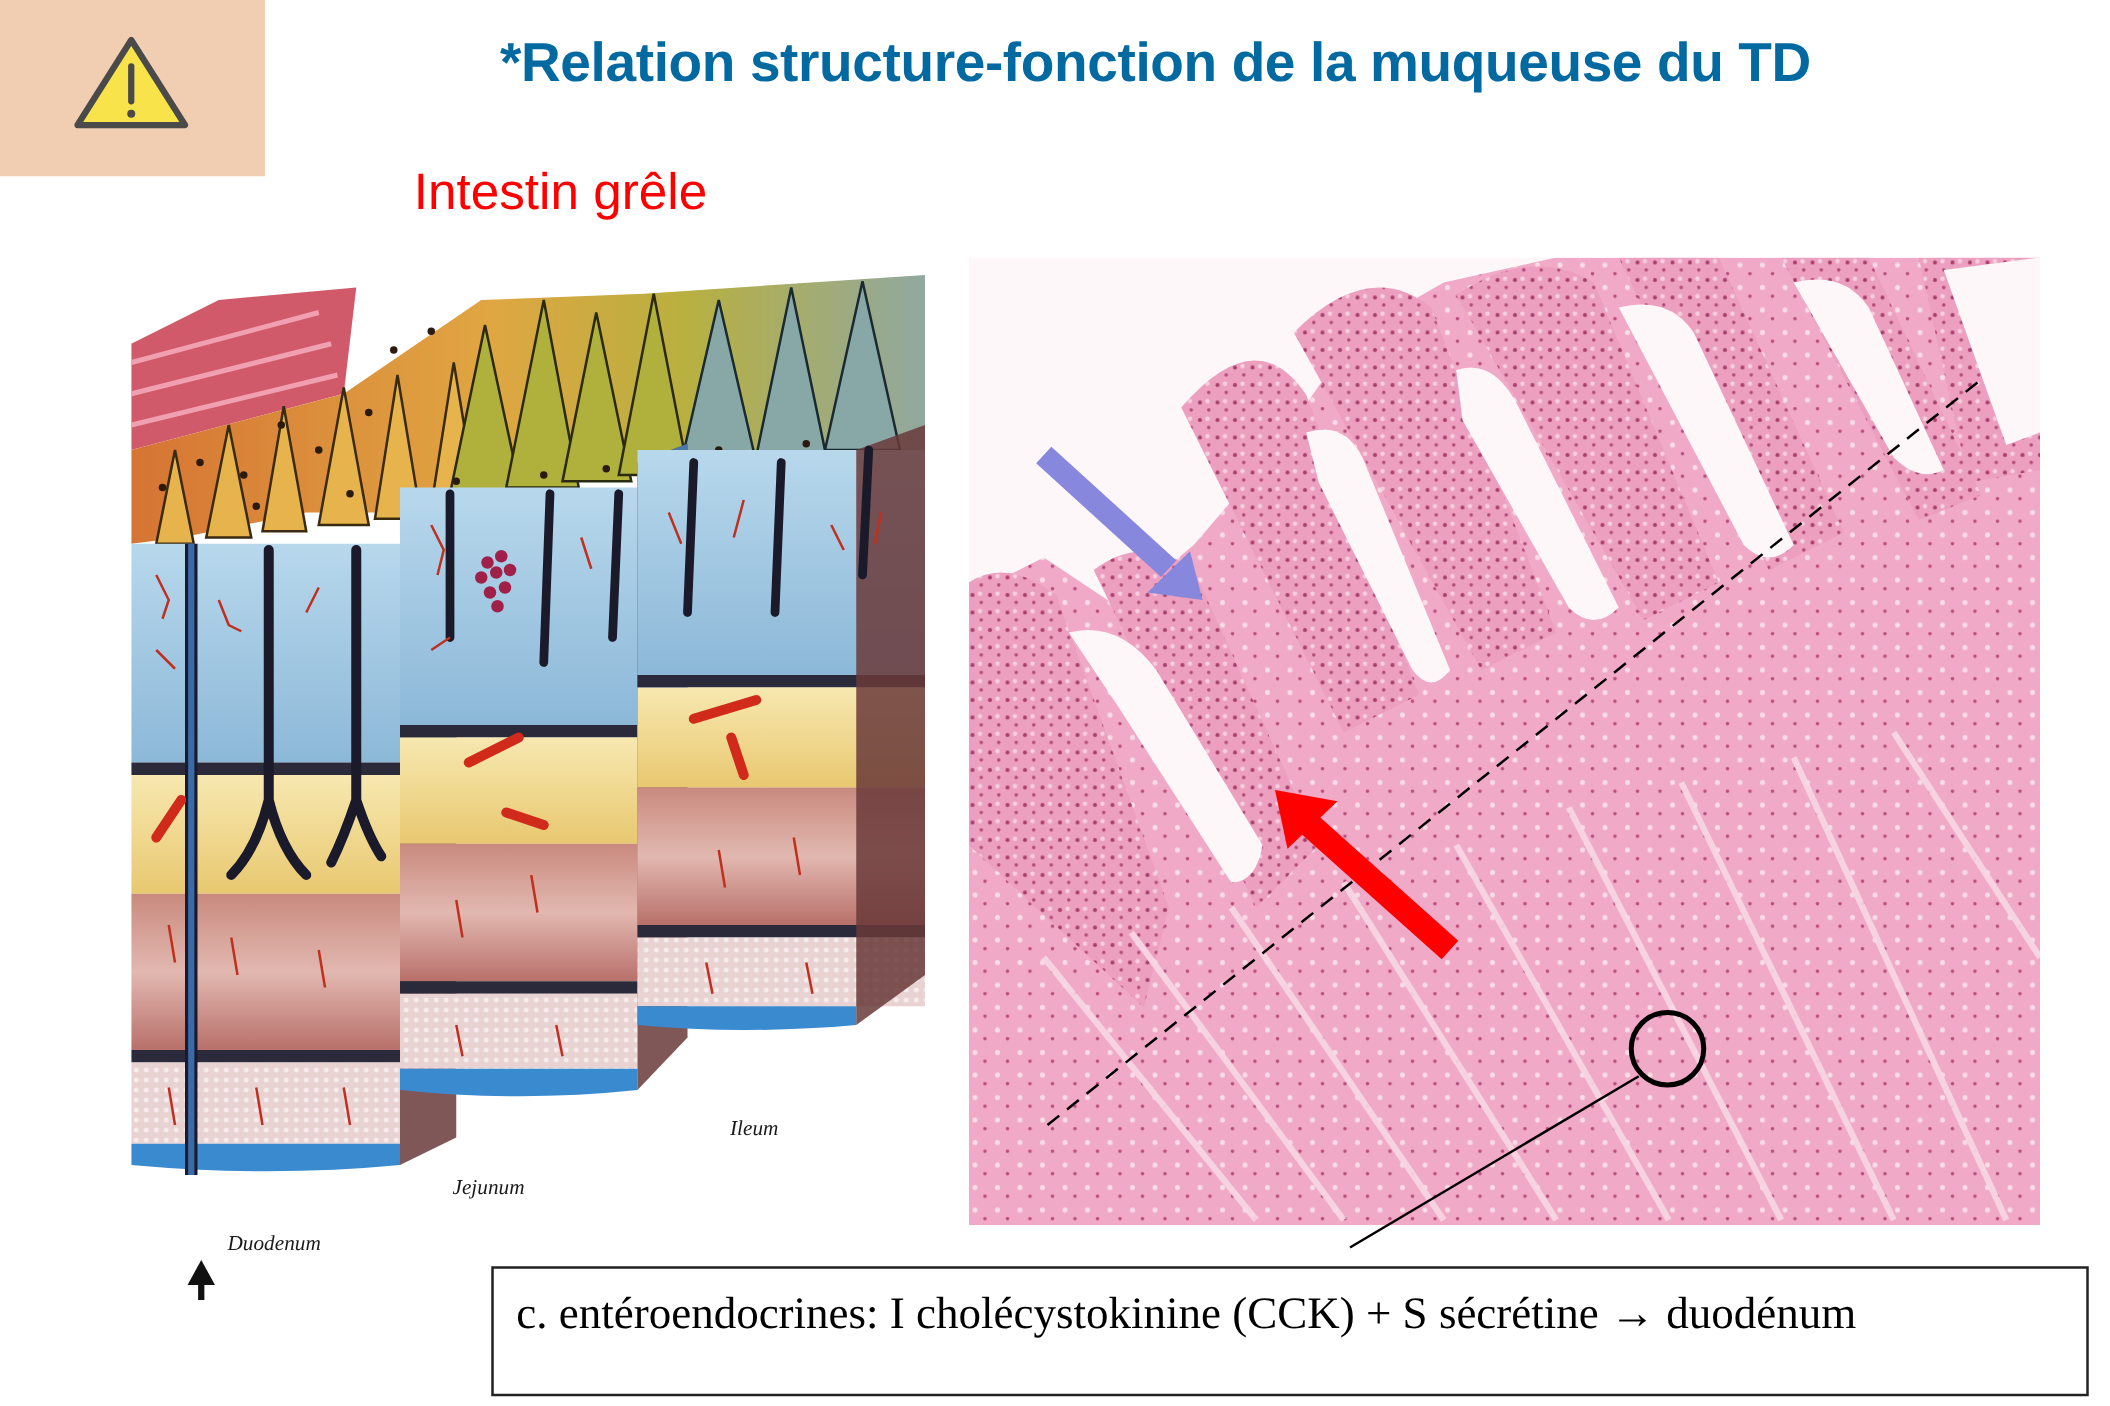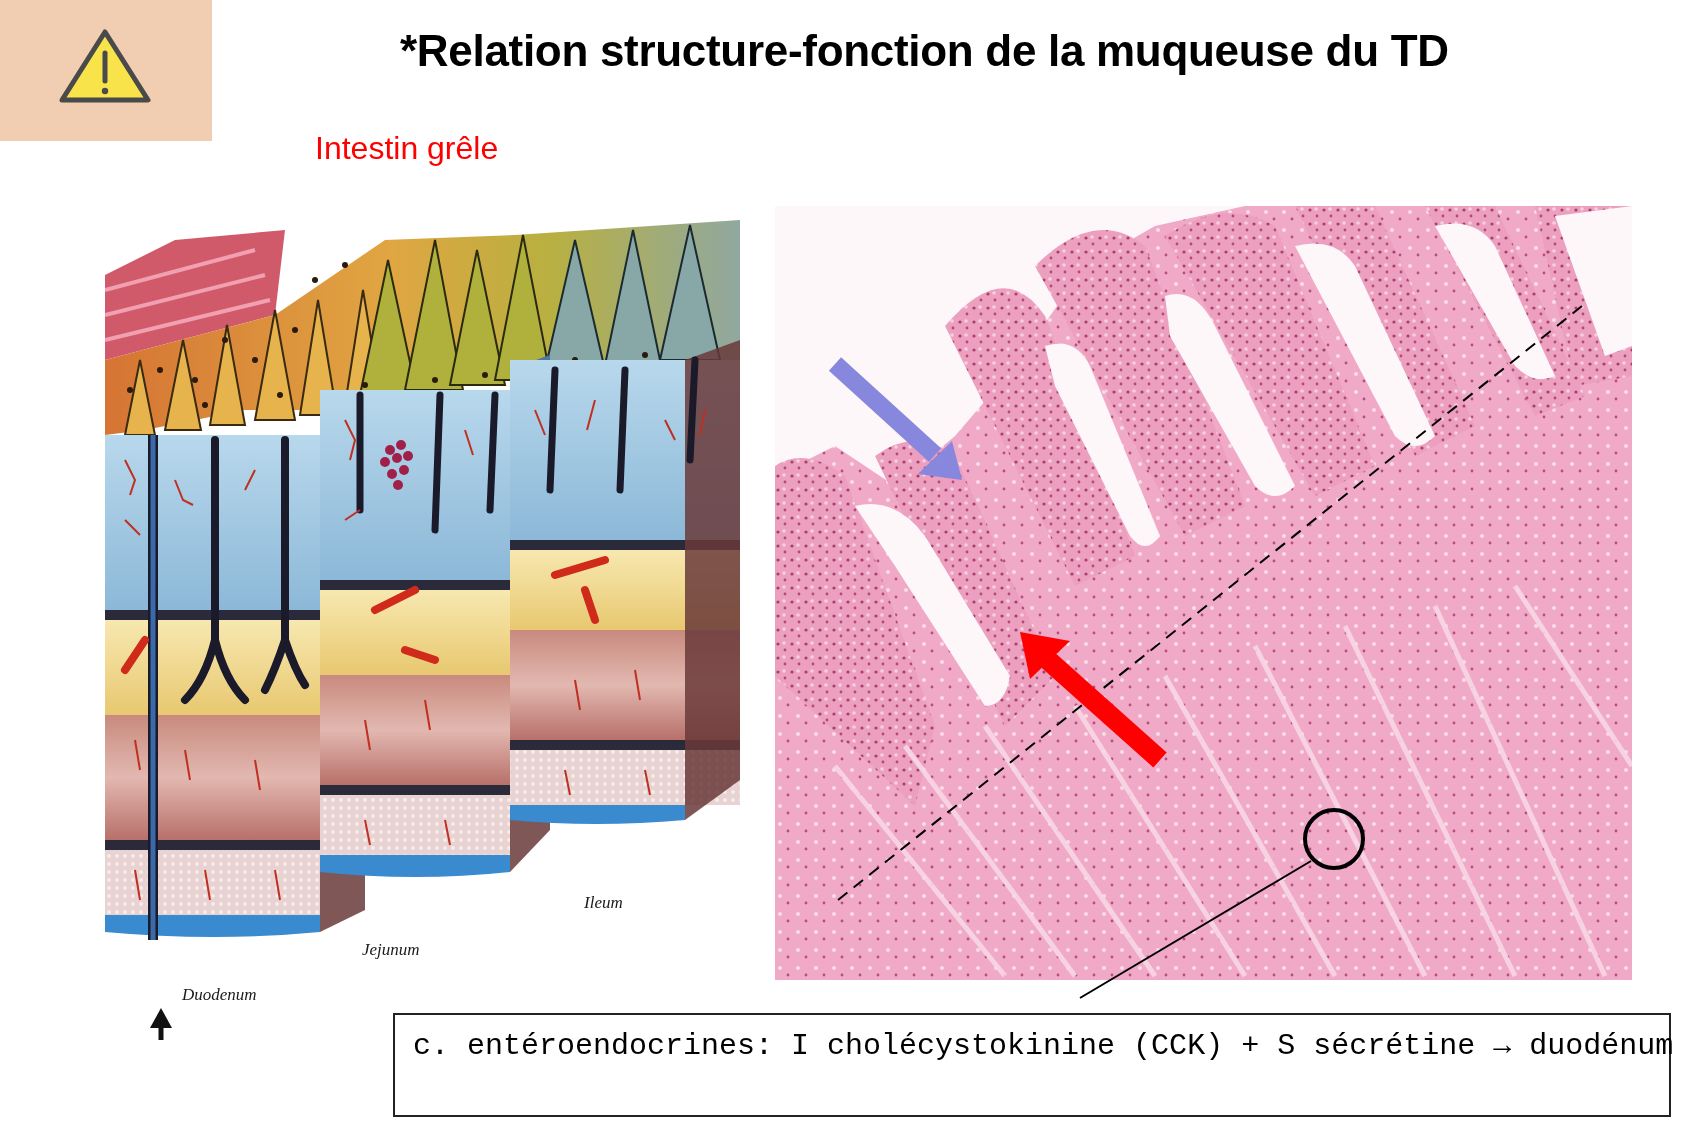--- a/index.html
+++ b/index.html
@@ -30,30 +30,30 @@
       left: 55px;
       top: 25px;
     }
     .slide-title {
       position: absolute;
       left: 400px;
       top: 26px;
       font-family: "Liberation Sans", sans-serif;
       font-weight: bold;
       font-size: 44px;
-      color: #000000;
+      color: #0369a1;
       white-space: nowrap;
       letter-spacing: -0.3px;
     }
     .subtitle {
       position: absolute;
-      left: 315px;
+      left: 331px;
       top: 130px;
       font-family: "Liberation Sans", sans-serif;
-      font-size: 32px;
+      font-size: 41px;
       color: #ff0000;
       white-space: nowrap;
     }
     .illustration {
       position: absolute;
       left: 105px;
       top: 220px;
       width: 635px;
       height: 800px;
     }
@@ -99,22 +99,22 @@
       left: 393px;
       top: 1013px;
       width: 1278px;
       height: 104px;
       border: 2px solid #222222;
       background: #ffffff;
       box-sizing: border-box;
     }
     .callout-line {
       position: absolute;
-      font-family: Liberation Mono, monospace;
-      font-size: 30px;
+      font-family: Liberation Serif, serif;
+      font-size: 36px;
       color: #000000;
       white-space: nowrap;
     }
     .callout-line-1 { left: 18px; top: 14px; }
     .callout-line-2 { left: 370px; top: 58px; }
   </style>
 </head>
 <body>
 
 <div class="slide">

